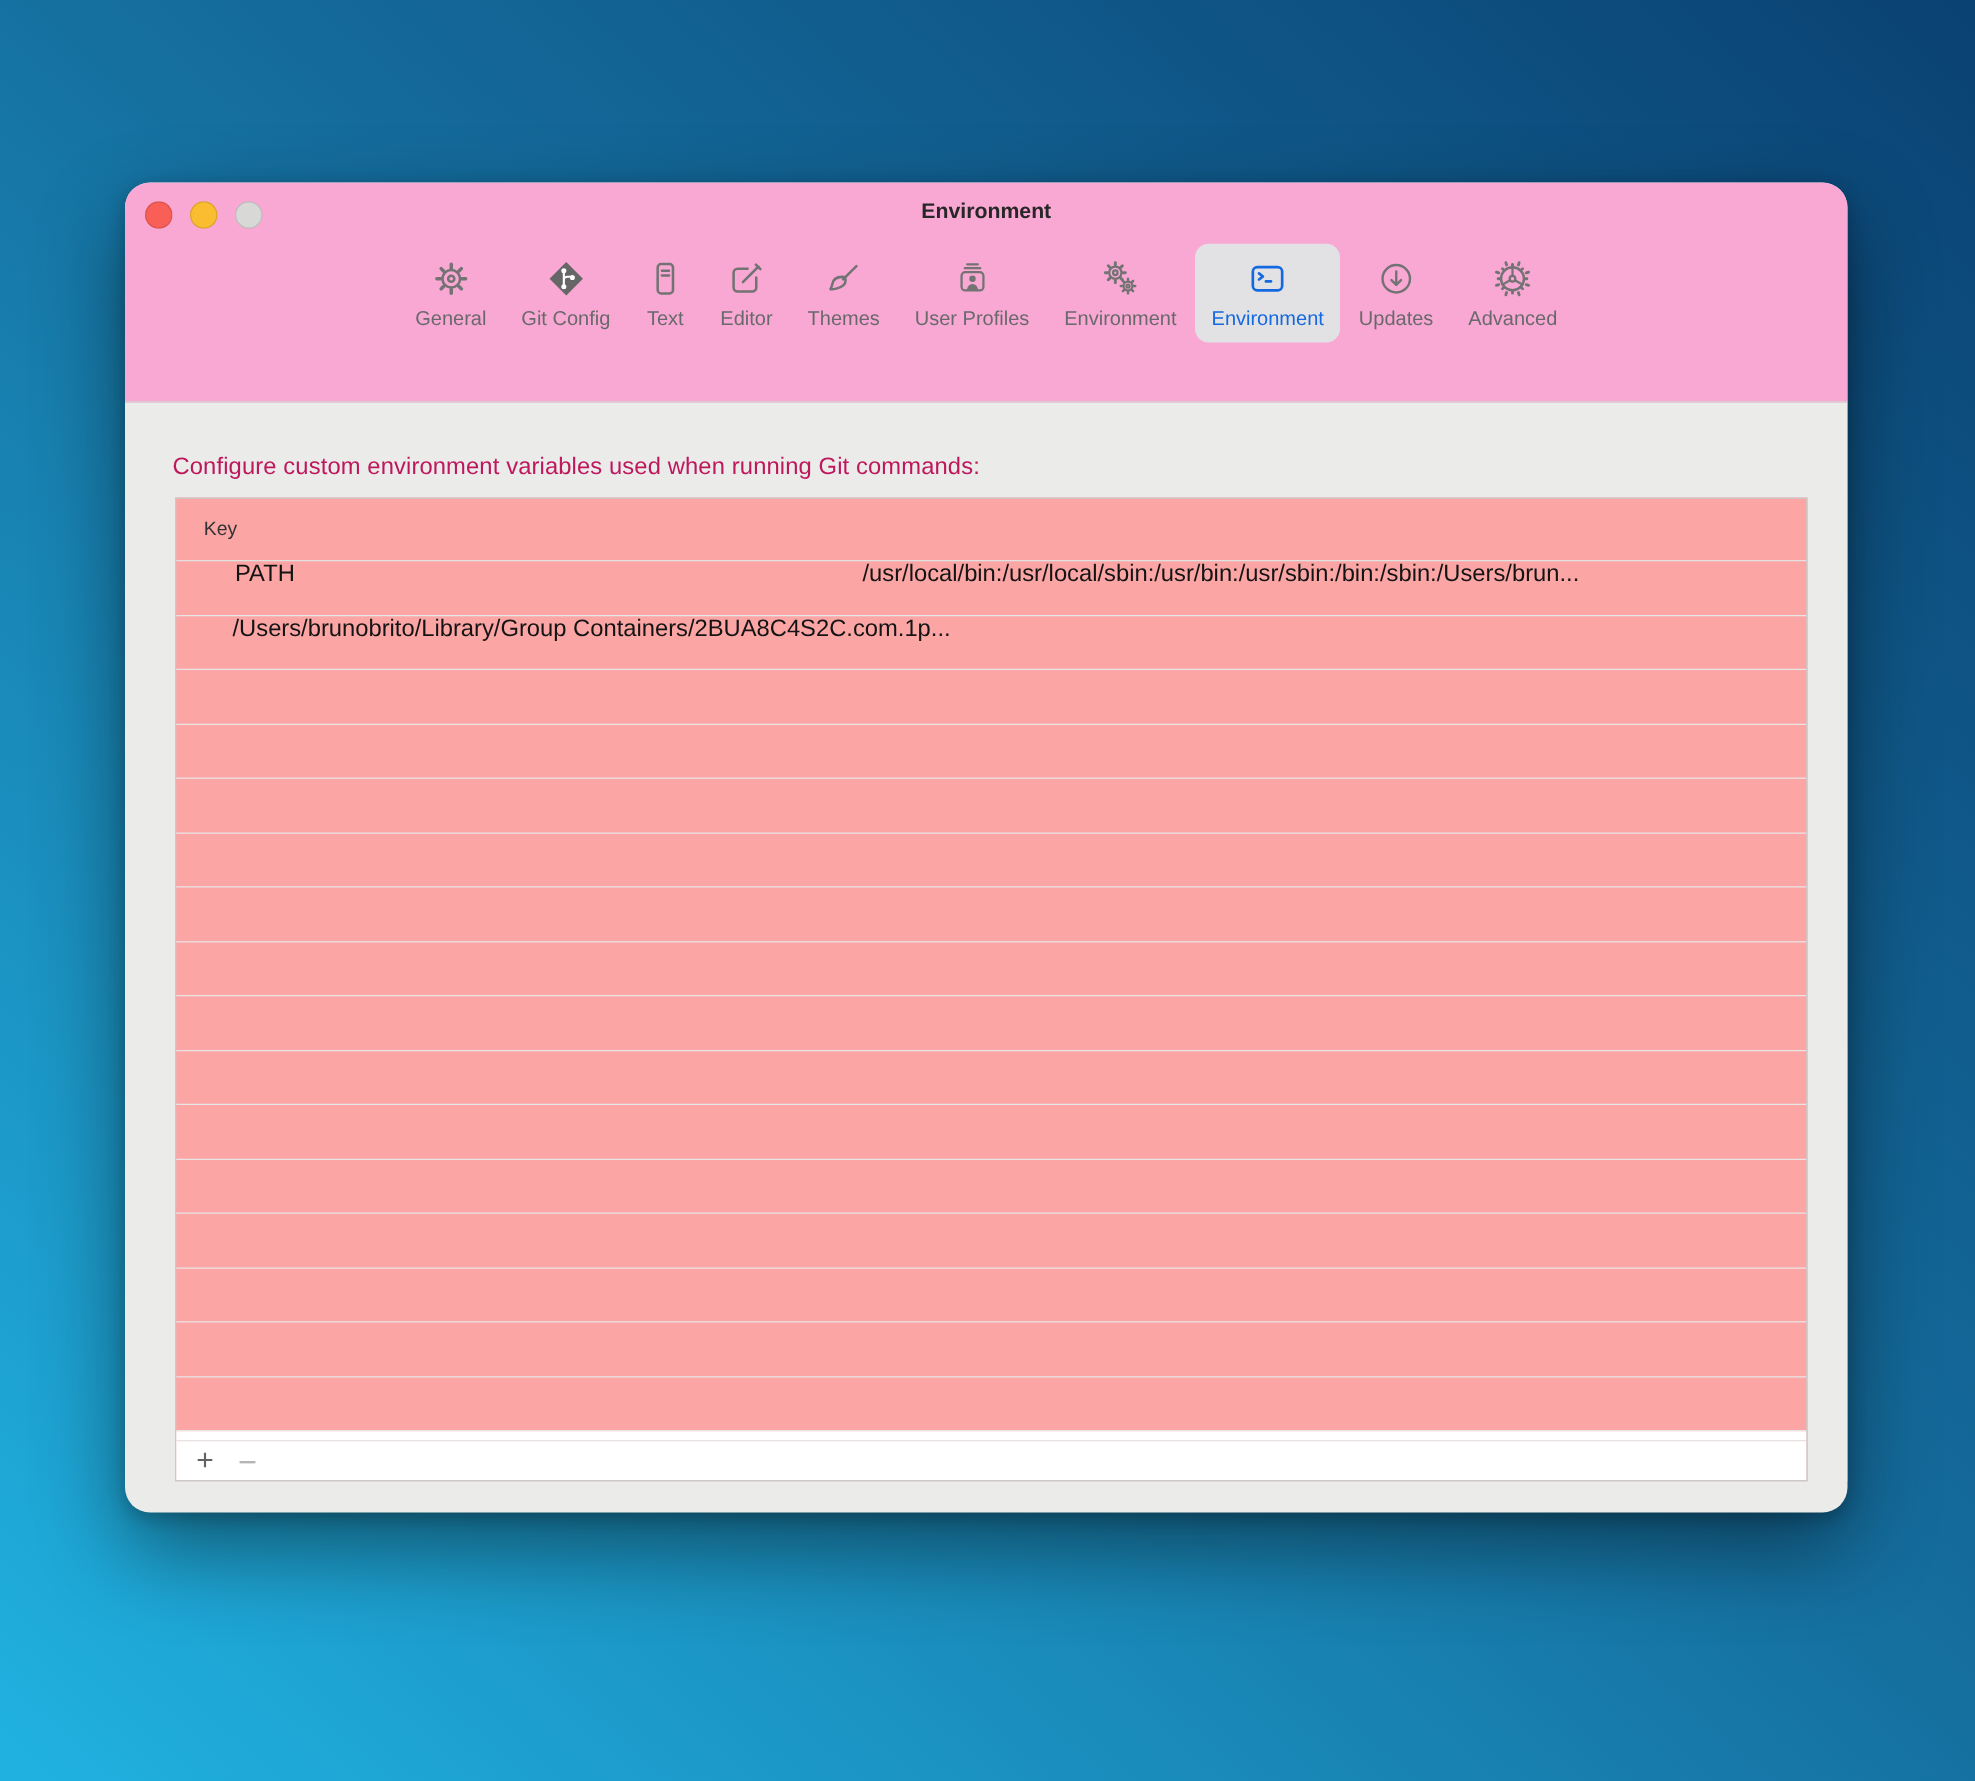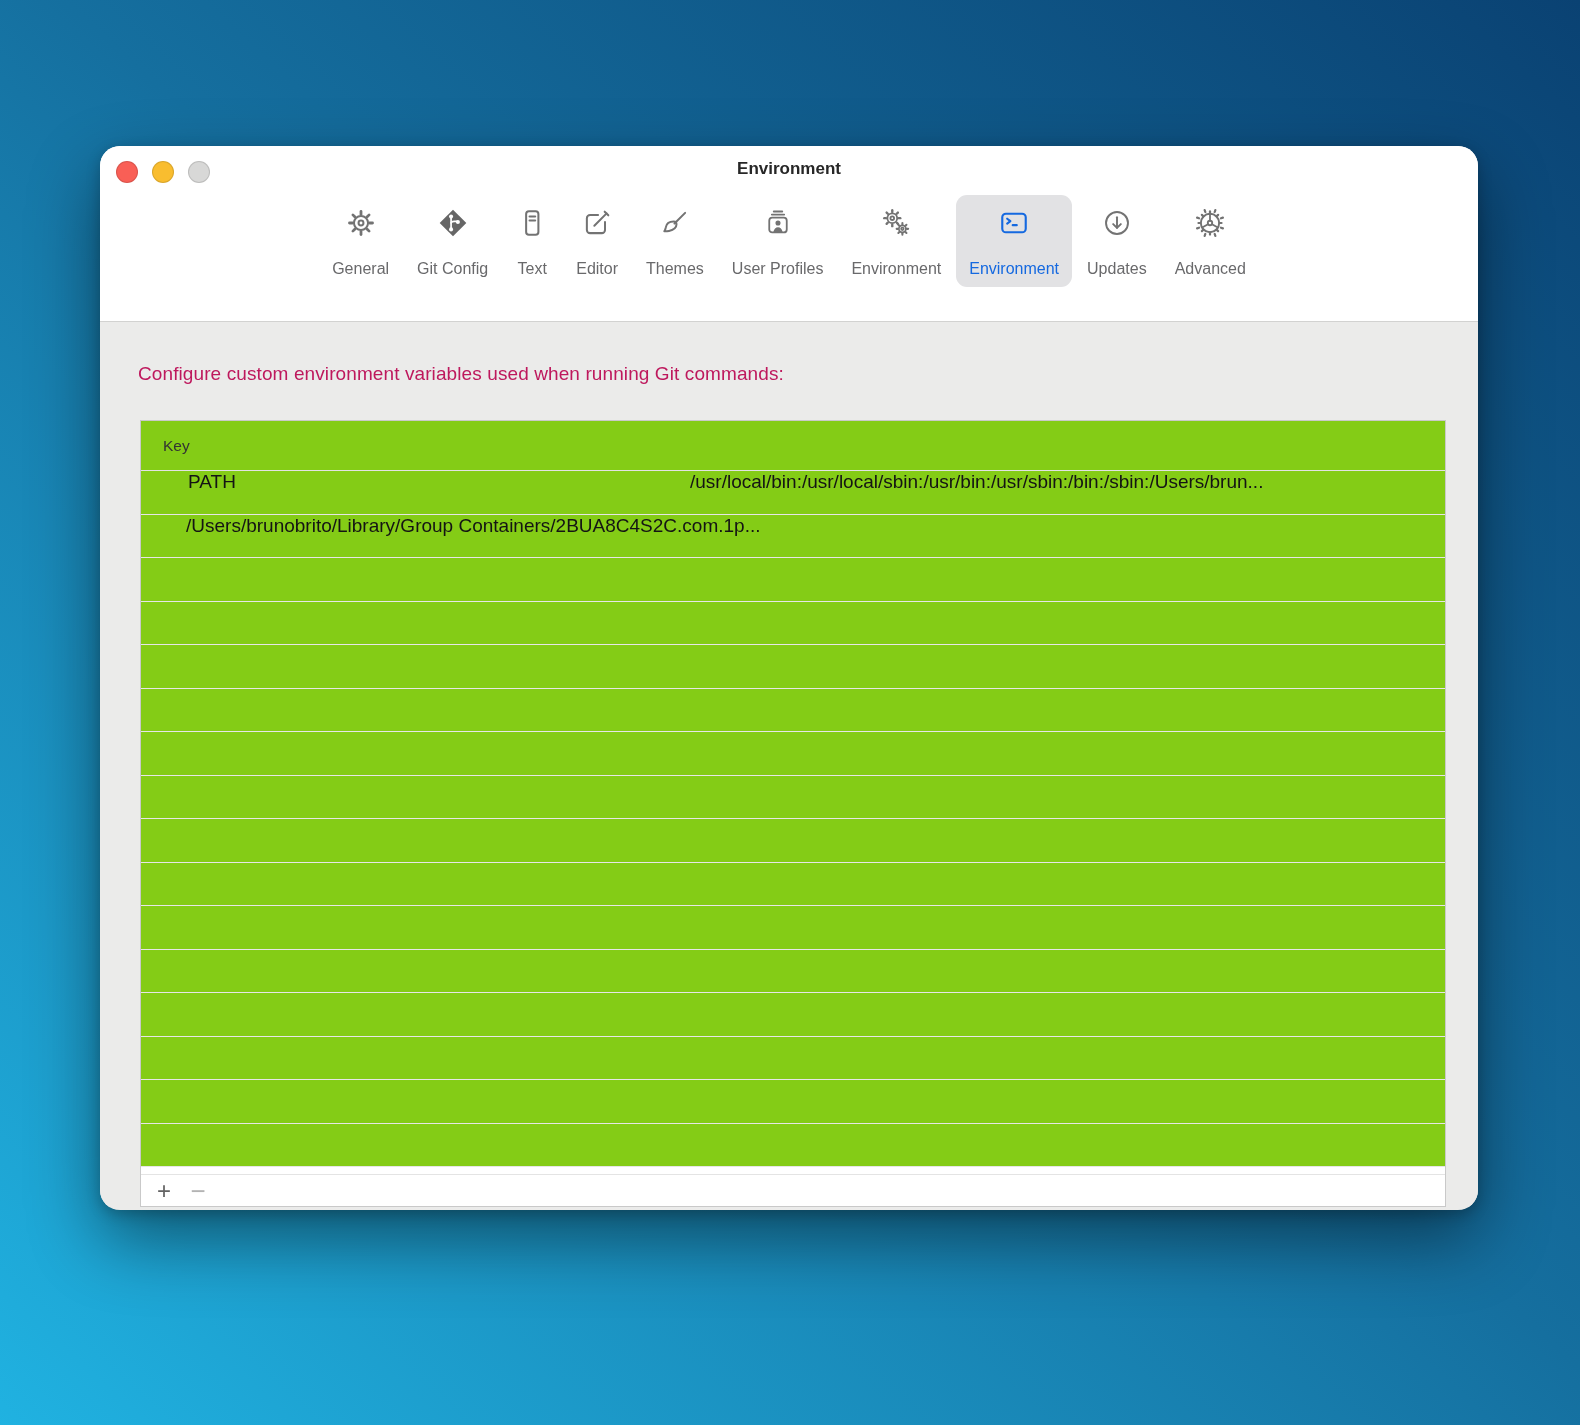--- a/index.html
+++ b/index.html
@@ -17,21 +17,21 @@
     width: 1378px; height: 1064px;
     background: #ebebea;
     border-radius: 20px;
     box-shadow: 0 30px 70px rgba(0,0,0,.45), 0 4px 14px rgba(0,0,0,.22);
     overflow: hidden;
   }
 
   
   .titlebar {
     height: 176px;
-    background: #ffffff;
+    background: #f9a8d4;
     border-bottom: 1px solid #d2d2d1;
     position: relative;
   }
   .traffic-lights { position: absolute; left: 16px; top: 15px; display: flex; gap: 14px; }
   .tl { width: 22px; height: 22px; border-radius: 50%; border: 0.5px solid rgba(0,0,0,.12); }
   .tl.red    { background: #f95f56; }
   .tl.yellow { background: #f9bd2f; }
   .tl.gray   { background: #d8d8d7; }
 
   .window-title {
@@ -40,39 +40,39 @@
     font-size: 17px; font-weight: 700; color: #272727;
   }
 
   .toolbar {
     position: absolute; left: 0; right: 0; top: 49px;
     display: flex; justify-content: center; align-items: flex-start;
     gap: 2px;
   }
   .tab {
     display: flex; flex-direction: column; align-items: center;
-    gap: 17px;
+    gap: 4px;
     padding: 8px 13px 9px 13px;
     border-radius: 11px;
     cursor: default;
   }
   .tab .icon-box { height: 40px; display: flex; align-items: center; justify-content: center; }
   .tab .tab-label { font-size: 16px; color: #69696b; white-space: nowrap; }
   .tab.selected { background: #e2e2e4; }
   .tab.selected .tab-label { color: #1569e0; }
   .tab svg { display: block; }
 
   
   .content { padding: 41px 38px 0 38px; background: #ebebea; }
   .description { font-size: 19px; color: #be185d; letter-spacing: .1px; }
 
   .env-table {
-    margin-top: 35px; margin-left: 2px;
+    margin-top: 13px; margin-left: 2px;
     width: 1306px;
-    background: #84cc16;
+    background: #fca5a5;
     border: 1px solid #c9c9c9;
   }
   .thead { display: flex; height: 50px; align-items: center; border-bottom: 1px solid #e2e2e2; }
   .th { font-size: 15.5px; color: #333333; }
   .th-key { width: 504px; padding-left: 22px; }
   .th-value { flex: 1; padding-left: 14px; position: relative; }
   .th-value::before {
     content: ""; position: absolute; left: 0; top: -5px; height: 28px;
     width: 1px; background: #d6d6d6;
   }

